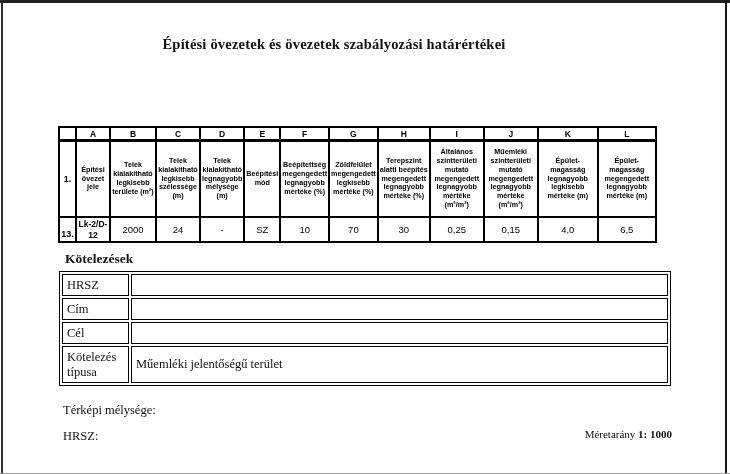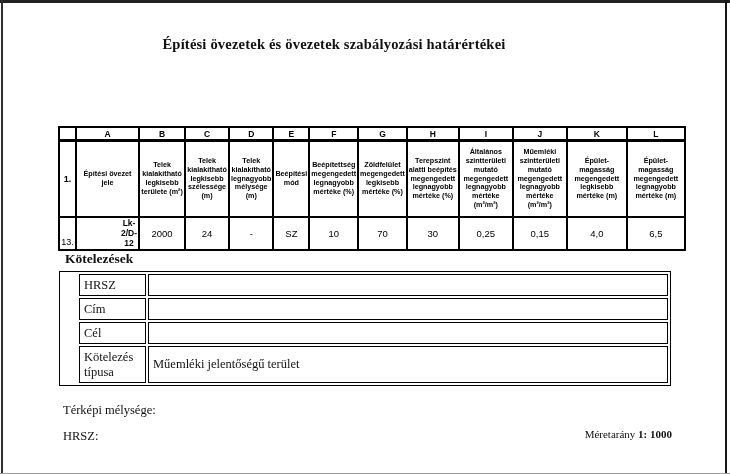--- a/index.html
+++ b/index.html
@@ -29,22 +29,22 @@
     font-family:"Liberation Sans", sans-serif;color:#000;
   }
   table.zoning th, table.zoning td{
     border:2px solid #000;text-align:center;vertical-align:middle;
     padding:0 1px;overflow:hidden;
   }
   tr.letter-row th{font-size:8.5px;font-weight:bold;height:11px;border-bottom:3px solid #000;}
   tr.header-row th{font-size:7.2px;font-weight:bold;line-height:1.22;height:74px;}
   tr.header-row th.rownum{font-size:9px;}
   tr.data-row td{font-size:9.5px;font-weight:normal;height:21px;}
-  tr.data-row td.rownum{font-weight:normal;font-size:9px;vertical-align:bottom;padding-bottom:2px;}
-  tr.data-row td.zone-code{font-weight:bold;font-size:8.5px;line-height:1.2;padding-left:44px;}
+  tr.data-row td.rownum{font-weight:bold;font-size:9px;vertical-align:bottom;padding-bottom:2px;}
+  tr.data-row td.zone-code{font-weight:bold;font-size:8.5px;line-height:1.2;}
   col.c-num{width:17px}
   col.c-a{width:34px}
   col.c-b{width:46px}
   col.c-c{width:44px}
   col.c-d{width:44px}
   col.c-e{width:32px}
   col.c-f{width:46px}
   col.c-g{width:46px}
   col.c-h{width:52px}
   col.c-i{width:54px}
@@ -53,21 +53,21 @@
   col.c-l{width:58px}
 
   
   .oblig-heading{
     position:absolute;left:65px;top:251px;
     font-weight:bold;font-size:13.5px;
   }
   table.oblig{
     position:absolute;left:59px;top:271px;width:612px;
     border:1px solid #000;border-collapse:separate;border-spacing:2px;
-    table-layout:fixed;background:#fff;padding-left:17px;
+    table-layout:fixed;background:#fff;
   }
   table.oblig td{
     border:1px solid #000;font-size:12.5px;padding:1px 4px;
     vertical-align:middle;overflow:hidden;
   }
   table.oblig tr.r-small td{height:18px;}
   table.oblig tr.r-big td{height:33px;}
   col.o-label{width:67px}
 
   
@@ -124,21 +124,21 @@
       <th>Építési övezet jele</th>
       <th>Telek kialakítható legkisebb területe (m²)</th>
       <th>Telek kialakítható legkisebb szélessége (m)</th>
       <th>Telek kialakítható legnagyobb mélysége (m)</th>
       <th>Beépítési mód</th>
       <th>Beépítettség megengedett legnagyobb mértéke (%)</th>
       <th>Zöldfelület megengedett legkisebb mértéke (%)</th>
       <th>Terepszint alatti beépítés megengedett legnagyobb mértéke (%)</th>
       <th>Általános szintterületi mutató megengedett legnagyobb mértéke (m²/m²)</th>
       <th>Műemléki szintterületi mutató megengedett legnagyobb mértéke (m²/m²)</th>
-      <th>Épület-magasság megengedett legkisebb mértéke (m)</th>
+      <th>Épület-magasság legnagyobb legkisebb mértéke (m)</th>
       <th>Épület-magasság megengedett legnagyobb mértéke (m)</th>
     </tr>
     <tr class="data-row">
       <td class="rownum">13.</td>
       <td class="zone-code">Lk-2/D-12</td>
       <td>2000</td>
       <td>24</td>
       <td>-</td>
       <td>SZ</td>
       <td>10</td>

